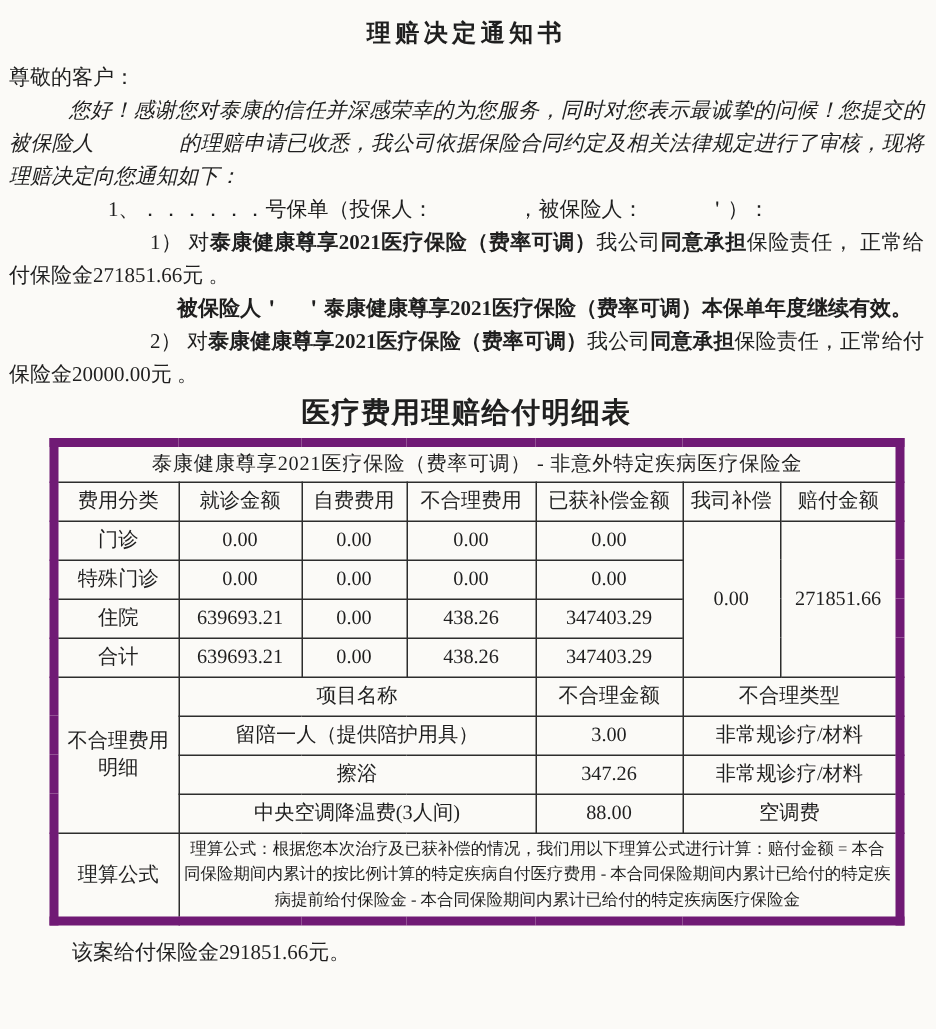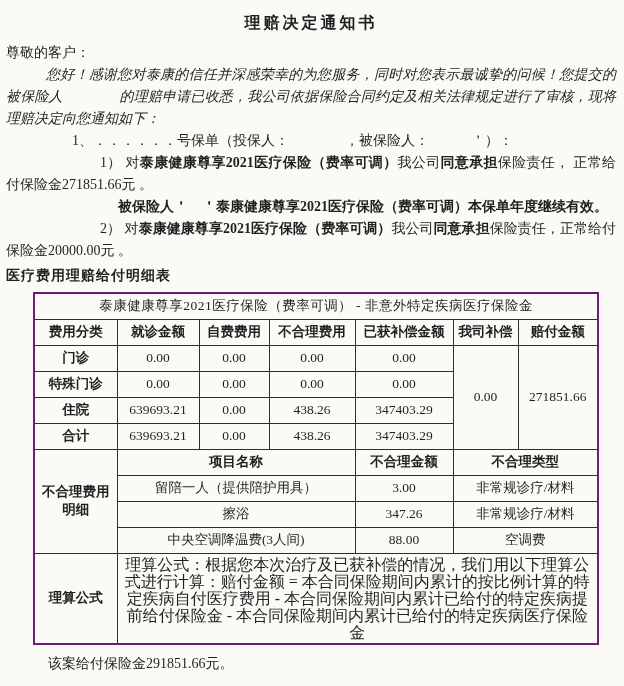--- a/index.html
+++ b/index.html
@@ -29,47 +29,48 @@
   }
   p.salutation { text-indent: 0; }
   p.intro { text-indent: 40px; font-style: italic; }
   p.policy-line { text-indent: 66px; }
   p.decision { text-indent: 94px; }
   p.decision b { font-weight: bold; }
   p.insured-note { text-indent: 112px; font-weight: bold; }
 
   h2.table-title {
     margin: 4px 0 6px 0;
-    font-size: 14px;
+    text-align: center;
+    font-size: 19px;
     line-height: 20px;
     font-weight: bold;
     letter-spacing: 1px;
   }
 
   table.claim-table {
     border-collapse: collapse;
     margin-left: 27px;
     width: 564px;
     table-layout: fixed;
     font-size: 13.5px;
-    border: 2px solid #701a75;
+    border: 6px solid #701a75;
   }
   table.claim-table td {
     border: 1px solid #2d2d2d;
     text-align: center;
     vertical-align: middle;
     padding: 2px 3px;
     height: 26px;
     overflow: hidden;
   }
-  td.bold { font-weight: bold; }
+  td.bold { font-weight: normal; }
   td.span-header { height: 27px; letter-spacing: 0.5px; }
   td.formula-text {
     text-align: justify;
-    font-size: 16px;
+    font-size: 11px;
     line-height: 17px;
     padding: 3px 8px;
   }
   p.closing {
     margin-top: 8px;
     text-indent: 42px;
   }
 </style>
 </head>
 <body>

